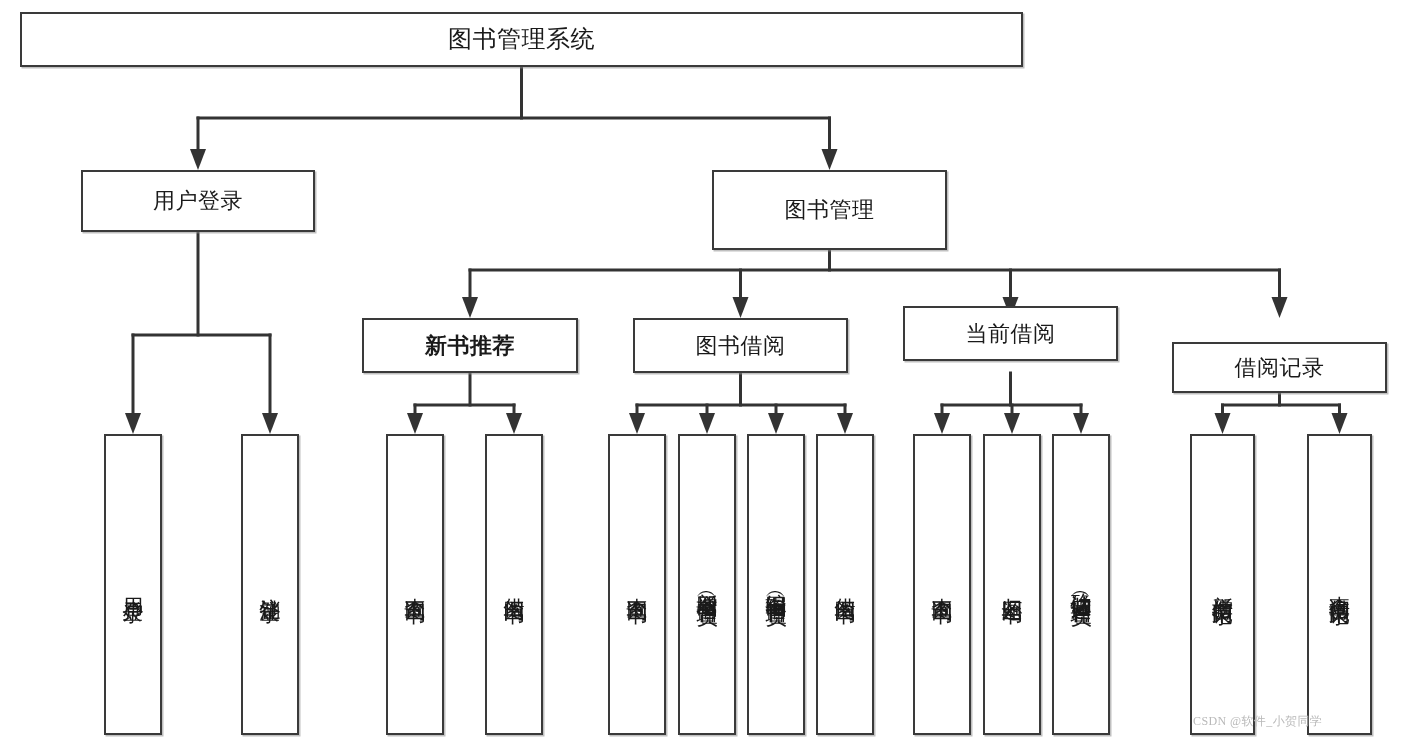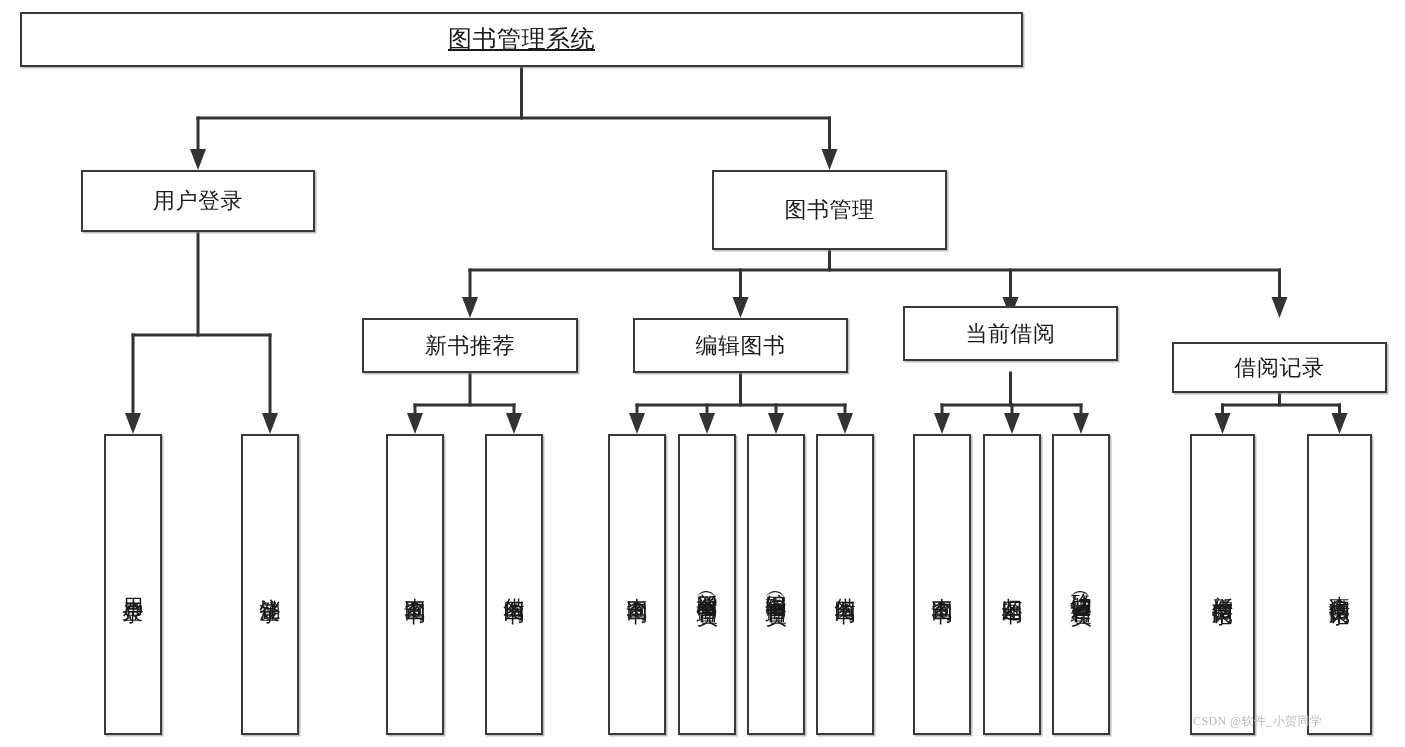--- a/index.html
+++ b/index.html
@@ -38,21 +38,21 @@
     justify-content: center;
     overflow: hidden;
   }
   .node-label {
     color: #1a1a1a;
     text-align: center;
     line-height: 1.18;
     letter-spacing: 0.5px;
     white-space: pre-wrap;
   }
-  .level-0 .node-label { font-size: 24px; text-decoration: underline; }
+  .level-0 .node-label { font-size: 24px; }
   .level-1 .node-label { font-size: 22px; }
   .level-2 .node-label { font-size: 22px; }
   .vertical .node-label {
     writing-mode: vertical-rl;
     text-orientation: upright;
     line-height: 1.05;
     letter-spacing: 2px;
     font-size: 21px;
     max-height: 100%;
   }
@@ -128,24 +128,24 @@
       <div class="node-box level-0" id="node-root" style="left: 20px; top: 12px; width: 1003px; height: 55px; border-color: rgb(58, 58, 58); background: rgb(255, 255, 255);">
         <span class="node-label" style="color: rgb(26, 26, 26);">图书管理系统</span>
       </div>
       <div class="node-box level-1" id="node-user-login" style="left: 81px; top: 170px; width: 234px; height: 62px; border-color: rgb(58, 58, 58); background: rgb(255, 255, 255);">
         <span class="node-label" style="color: rgb(26, 26, 26);">用户登录</span>
       </div>
       <div class="node-box level-1" id="node-book-manage" style="left: 712px; top: 170px; width: 235px; height: 80px; border-color: rgb(58, 58, 58); background: rgb(255, 255, 255);">
         <span class="node-label" style="color: rgb(26, 26, 26);">图书管理</span>
       </div>
       <div class="node-box level-2" id="node-new-book-recommend" style="left: 362px; top: 318px; width: 216px; height: 55px; border-color: rgb(58, 58, 58); background: rgb(255, 255, 255);">
-        <span class="node-label" style="color: rgb(26, 26, 26);">新书推荐</span>
+        <span class="node-label" style="color: rgb(26, 26, 26); font-weight: bold;">新书推荐</span>
       </div>
       <div class="node-box level-2" id="node-book-borrow" style="left: 633px; top: 318px; width: 215px; height: 55px; border-color: rgb(58, 58, 58); background: rgb(255, 255, 255);">
-        <span class="node-label" style="color: rgb(26, 26, 26);">编辑图书</span>
+        <span class="node-label" style="color: rgb(26, 26, 26);">图书借阅</span>
       </div>
       <div class="node-box level-2" id="node-current-borrow" style="left: 903px; top: 306px; width: 215px; height: 55px; border-color: rgb(58, 58, 58); background: rgb(255, 255, 255);">
         <span class="node-label" style="color: rgb(26, 26, 26);">当前借阅</span>
       </div>
       <div class="node-box level-2" id="node-borrow-record" style="left: 1172px; top: 318px; width: 215px; height: 51px; border-color: rgb(58, 58, 58); background: rgb(255, 255, 255); margin-top: 24px;">
         <span class="node-label" style="color: rgb(26, 26, 26);">借阅记录</span>
       </div>
       <div class="node-box level-3 vertical" id="node-leaf-user-login" style="left: 104px; top: 434px; width: 58px; height: 301px; border-color: rgb(58, 58, 58); background: rgb(255, 255, 255);">
         <span class="node-label" style="color: rgb(26, 26, 26);">用户登录</span>
       </div>

